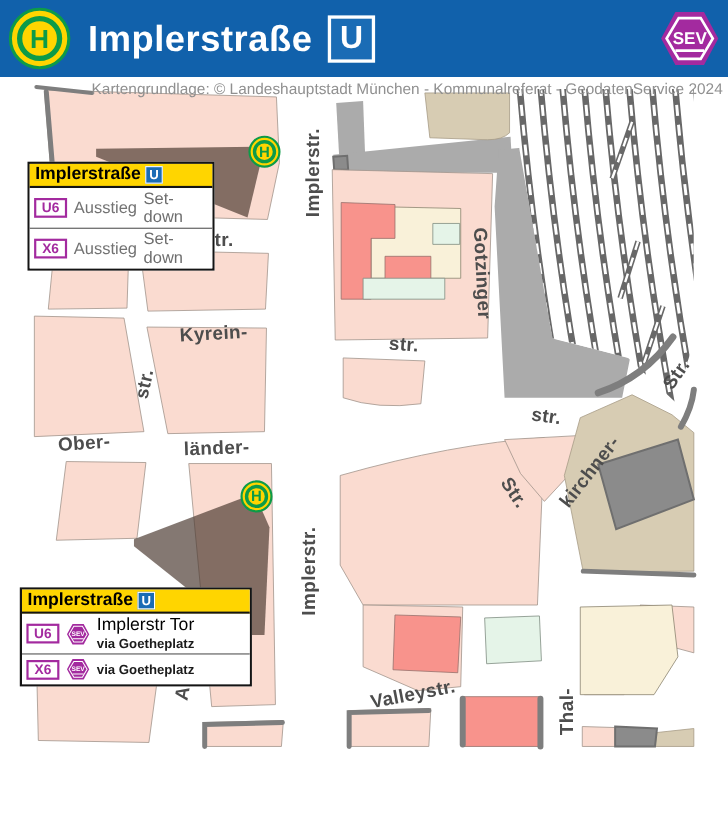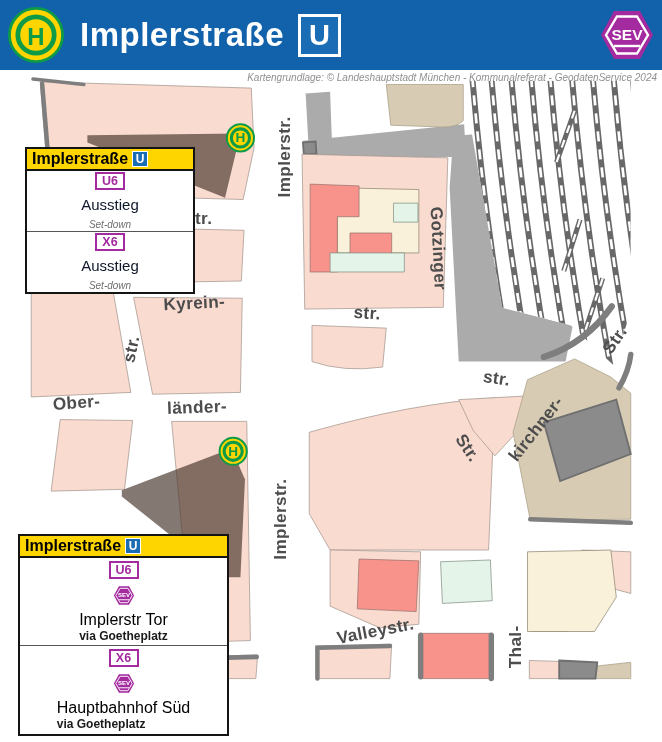--- a/index.html
+++ b/index.html
@@ -32,33 +32,33 @@
   .con-d{fill:none;stroke:#686868;stroke-width:5.6;}
   .con-w{fill:none;stroke:#fff;stroke-width:2.4;stroke-dasharray:9 8;}
   .street-label{font-family:"Liberation Sans",sans-serif;font-weight:700;font-size:19px;
                 fill:var(--label_gray);text-anchor:middle;dominant-baseline:central;letter-spacing:.4px;}
   .stop-outer{fill:var(--signal_yellow);stroke:var(--stop_green);stroke-width:2.2;}
   .stop-inner{fill:none;stroke:var(--stop_green);stroke-width:3.4;}
   .stop-h{font-family:"Liberation Sans",sans-serif;font-weight:700;font-size:15px;
           fill:var(--stop_green);text-anchor:middle;dominant-baseline:central;}
 
   
-  .attribution{position:absolute;top:72px;right:5px;font-size:10px;color:#909090;z-index:4;font-style:italic;}
+  .attribution{position:absolute;top:72px;right:5px;font-size:14px;color:#909090;z-index:4;}
 
   
   .callout{position:absolute;border:2px solid #141414;background:#fff;z-index:6;box-sizing:border-box;}
   .co-head{background:var(--signal_yellow);border-bottom:2px solid #141414;display:flex;
            align-items:center;padding:1px 5px;font-weight:bold;font-size:16px;color:#000;}
-  .co-row{display:flex;align-items:center;gap:6px;padding:1px 4px;background:#fff;flex-direction:column;}
+  .co-row{display:flex;align-items:center;gap:6px;padding:1px 4px;background:#fff;}
   .co-row + .co-row{border-top:1.5px solid #555;}
   .line-badge{display:inline-block;border:2px solid var(--sev_purple);color:var(--sev_purple);
               background:#fff;font-weight:bold;font-size:12.5px;line-height:14px;min-width:22px;
               text-align:center;padding:0 2px;}
-  .co-text{font-size:15px;color:#0f172a;}
-  .co-note{font-size:10px;color:#6e6e6e;font-style:italic;}
+  .co-text{font-size:15px;color:#737373;}
+  .co-note{font-size:15px;color:#6e6e6e;}
   .dest{display:flex;flex-direction:column;line-height:1.05;}
   .dest-name{font-size:16px;color:#000;}
   .dest-via{font-size:12px;color:#1a1a1a;margin-top:1px;font-weight:bold;}
   .sev-svg{display:block;}
   .sev-hex-fill{fill:var(--sev_purple);}
   .sev-txt{font-family:"Liberation Sans",sans-serif;font-weight:bold;fill:#fff;text-anchor:middle;}
 </style>
 </head>
 <body>
 
@@ -249,19 +249,18 @@
     </div>
     <div class="co-row" style="padding:3px 4px">
       <span class="line-badge">X6</span>
       <svg class="sev-svg" width="22" height="21" viewBox="0 0 56 54">
         <polygon points="2,27 15,3 41,3 54,27 41,51 15,51" class="sev-hex-fill"></polygon>
         <polygon points="7,27 18,8.5 38,8.5 49,27 38,45.5 18,45.5" fill="none" stroke="#fff" stroke-width="2.4"></polygon>
         <text x="28" y="32" class="sev-txt" font-size="15.5">SEV</text>
         <line x1="15" y1="38" x2="41" y2="38" stroke="#fff" stroke-width="2.4"></line>
       </svg>
       <div class="dest">
-        <div class="dest-name">Hauptbahnhof Süd</div>
         <div class="dest-via">via Goetheplatz</div>
       </div>
     </div>
   </div>
 
 </div>
 
 </body></html>

